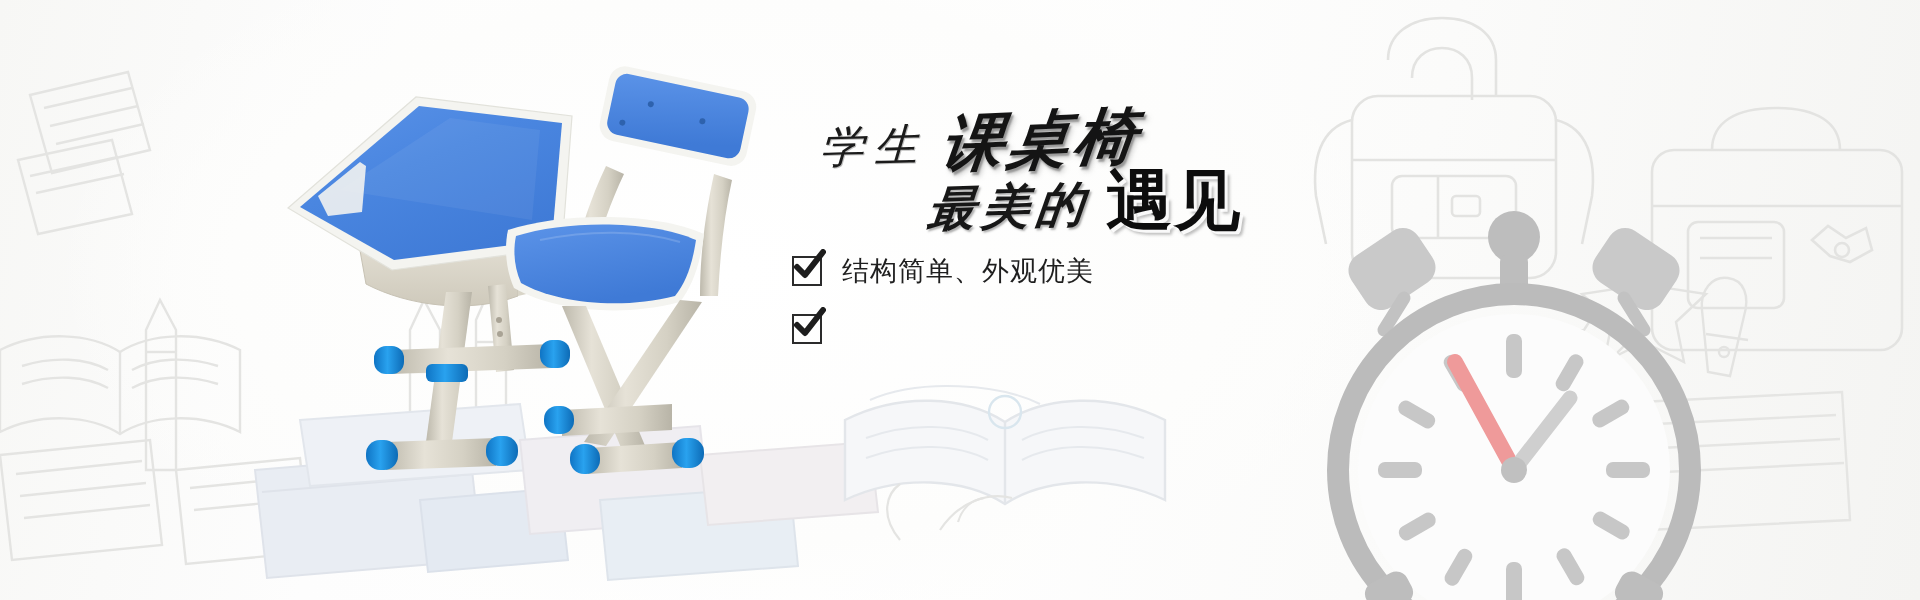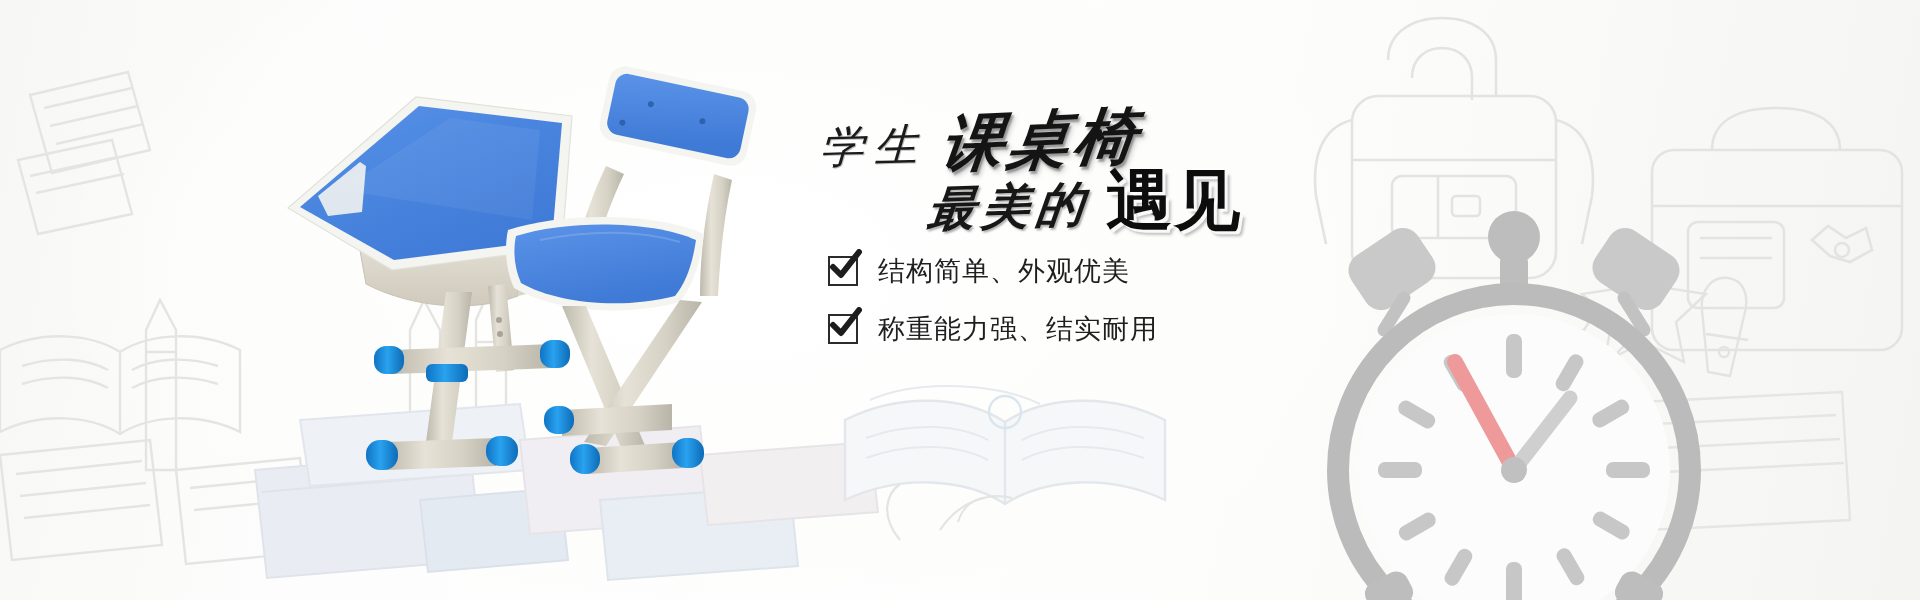--- a/index.html
+++ b/index.html
@@ -64,21 +64,21 @@
   }
   .hl-bold{
     font-family:"DejaVu Sans","Liberation Sans",sans-serif;
     font-size:66px;font-weight:700;color:#0d0d0d;
     letter-spacing:2px;margin-left:16px;line-height:1;
     text-shadow:3px 3px 0 rgba(255,255,255,.9), 5px 5px 3px rgba(110,110,110,.45);
     text-align:right;
   }
 
   
-  .features{position:absolute;left:828px;top:248px;}
+  .features{position:absolute;left:792px;top:248px;}
   .feature-row{
     display:flex;align-items:center;height:45px;margin-bottom:13px;
   }
   .check-box{
     width:26px;height:26px;flex:0 0 26px;position:relative;
     border:2px solid #2b2b2b;background:transparent;margin-right:20px;
   }
   .check-box svg{position:absolute;left:-2px;top:-9px;width:34px;height:34px;}
   .feature-text{
     font-family:"DejaVu Sans","Liberation Sans",sans-serif;
@@ -354,19 +354,18 @@
       </span>
       <span class="feature-text">结构简单、外观优美</span>
     </div>
 
     <div class="feature-row">
       <span class="check-box">
         <svg viewBox="0 0 34 34" xmlns="http://www.w3.org/2000/svg">
           <path d="M5 18 L13 26 L31 3" fill="none" stroke="#1d1d1d" stroke-width="6" stroke-linecap="round" stroke-linejoin="round"></path>
         </svg>
       </span>
-      <span class="feature-text">称重能力强、结实耐用</span>
     </div>
 
 
   </div>
 
 </div>
 
 </body></html>

